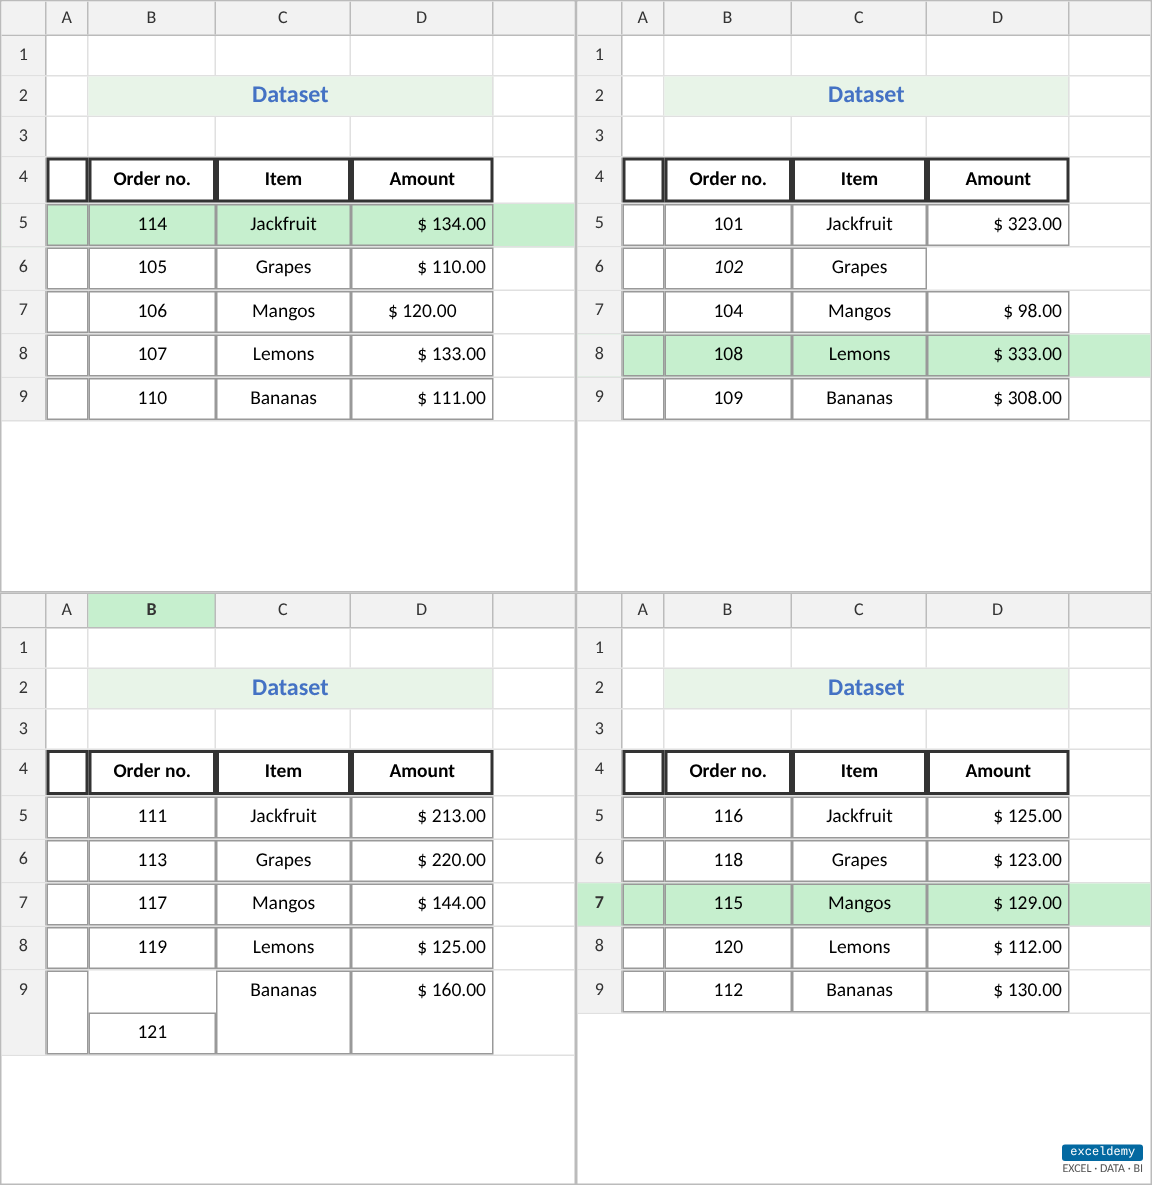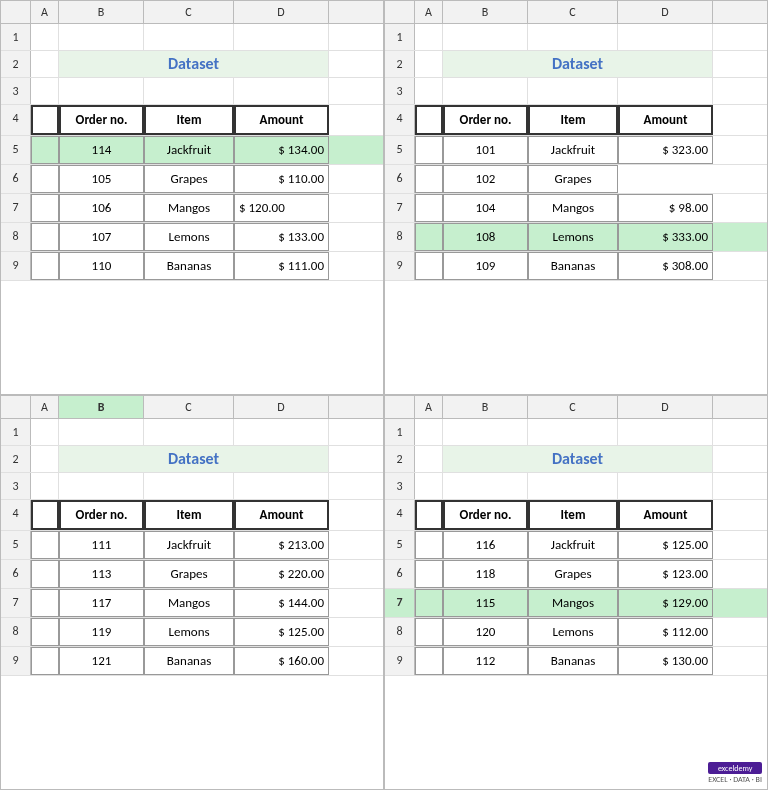--- a/index.html
+++ b/index.html
@@ -117,25 +117,26 @@
 
     .watermark {
       position: absolute;
       bottom: 5px;
       right: 5px;
       font-size: 9px;
       color: #666;
       text-align: center;
     }
     .watermark-logo {
-      background: #4c1d95;
+      background: #0369a1;
       color: white;
       font-size: 8px;
       padding: 1px 3px;
       border-radius: 2px;
+      font-family: Liberation Mono, monospace;
     }
   </style>
 </head>
 <body>
 
 <div class="main-grid">
 <div class="spreadsheet-panel">
       <div class="col-headers">
         <div class="col-header-spacer"></div>
         <div class="col-header col-a">A</div>
@@ -182,21 +183,21 @@
           <div class="cell cell-a"></div>
           <div class="cell cell-b cell-center" style="border: 1px solid rgb(153, 153, 153);">105</div>
           <div class="cell cell-c cell-center" style="border: 1px solid rgb(153, 153, 153);">Grapes</div>
           <div class="cell cell-d" style="border: 1px solid rgb(153, 153, 153); text-align: right;">$  110.00</div>
         </div>
         <div class="spreadsheet-row data-row">
           <div class="row-header">7</div>
           <div class="cell cell-a"></div>
           <div class="cell cell-b cell-center" style="border: 1px solid rgb(153, 153, 153);">106</div>
           <div class="cell cell-c cell-center" style="border: 1px solid rgb(153, 153, 153);">Mangos</div>
-          <div class="cell cell-d" style="border: 1px solid rgb(153, 153, 153); text-align: left;">$  120.00</div>
+          <div class="cell cell-d" style="border: 1px solid rgb(153, 153, 153); text-align: center;">$  120.00</div>
         </div>
         <div class="spreadsheet-row data-row">
           <div class="row-header">8</div>
           <div class="cell cell-a"></div>
           <div class="cell cell-b cell-center" style="border: 1px solid rgb(153, 153, 153);">107</div>
           <div class="cell cell-c cell-center" style="border: 1px solid rgb(153, 153, 153);">Lemons</div>
           <div class="cell cell-d" style="border: 1px solid rgb(153, 153, 153); text-align: right;">$  133.00</div>
         </div>
         <div class="spreadsheet-row data-row">
           <div class="row-header">9</div>
@@ -245,21 +246,21 @@
         <div class="spreadsheet-row data-row">
           <div class="row-header">5</div>
           <div class="cell cell-a"></div>
           <div class="cell cell-b cell-center" style="border: 1px solid rgb(153, 153, 153);">101</div>
           <div class="cell cell-c cell-center" style="border: 1px solid rgb(153, 153, 153);">Jackfruit</div>
           <div class="cell cell-d" style="border: 1px solid rgb(153, 153, 153); text-align: right;">$  323.00</div>
         </div>
         <div class="spreadsheet-row data-row">
           <div class="row-header">6</div>
           <div class="cell cell-a"></div>
-          <div class="cell cell-b cell-center" style="border: 1px solid rgb(153, 153, 153);">102</div>
+          <div class="cell cell-b cell-center" style="border: 1px solid rgb(153, 153, 153); font-style: italic;">102</div>
           <div class="cell cell-c cell-center" style="border: 1px solid rgb(153, 153, 153);">Grapes</div>
         </div>
         <div class="spreadsheet-row data-row">
           <div class="row-header">7</div>
           <div class="cell cell-a"></div>
           <div class="cell cell-b cell-center" style="border: 1px solid rgb(153, 153, 153);">104</div>
           <div class="cell cell-c cell-center" style="border: 1px solid rgb(153, 153, 153);">Mangos</div>
           <div class="cell cell-d" style="border: 1px solid rgb(153, 153, 153); text-align: right;">$  98.00</div>
         </div>
         <div class="spreadsheet-row data-row row-highlighted">
@@ -337,21 +338,21 @@
         <div class="spreadsheet-row data-row">
           <div class="row-header">8</div>
           <div class="cell cell-a"></div>
           <div class="cell cell-b cell-center" style="border: 1px solid rgb(153, 153, 153);">119</div>
           <div class="cell cell-c cell-center" style="border: 1px solid rgb(153, 153, 153);">Lemons</div>
           <div class="cell cell-d" style="border: 1px solid rgb(153, 153, 153); text-align: right;">$  125.00</div>
         </div>
         <div class="spreadsheet-row data-row">
           <div class="row-header">9</div>
           <div class="cell cell-a"></div>
-          <div class="cell cell-b cell-center" style="border: 1px solid rgb(153, 153, 153);">121</div>
+          <div class="cell cell-b cell-center" style="border: 1px solid rgb(153, 153, 153); margin-top: 28px;">121</div>
           <div class="cell cell-c cell-center" style="border: 1px solid rgb(153, 153, 153);">Bananas</div>
           <div class="cell cell-d" style="border: 1px solid rgb(153, 153, 153); text-align: right;">$  160.00</div>
         </div>
       </div>
     </div>
     <div class="spreadsheet-panel">
       <div class="col-headers">
         <div class="col-header-spacer"></div>
         <div class="col-header col-a">A</div>
         <div class="col-header col-b">B</div>

